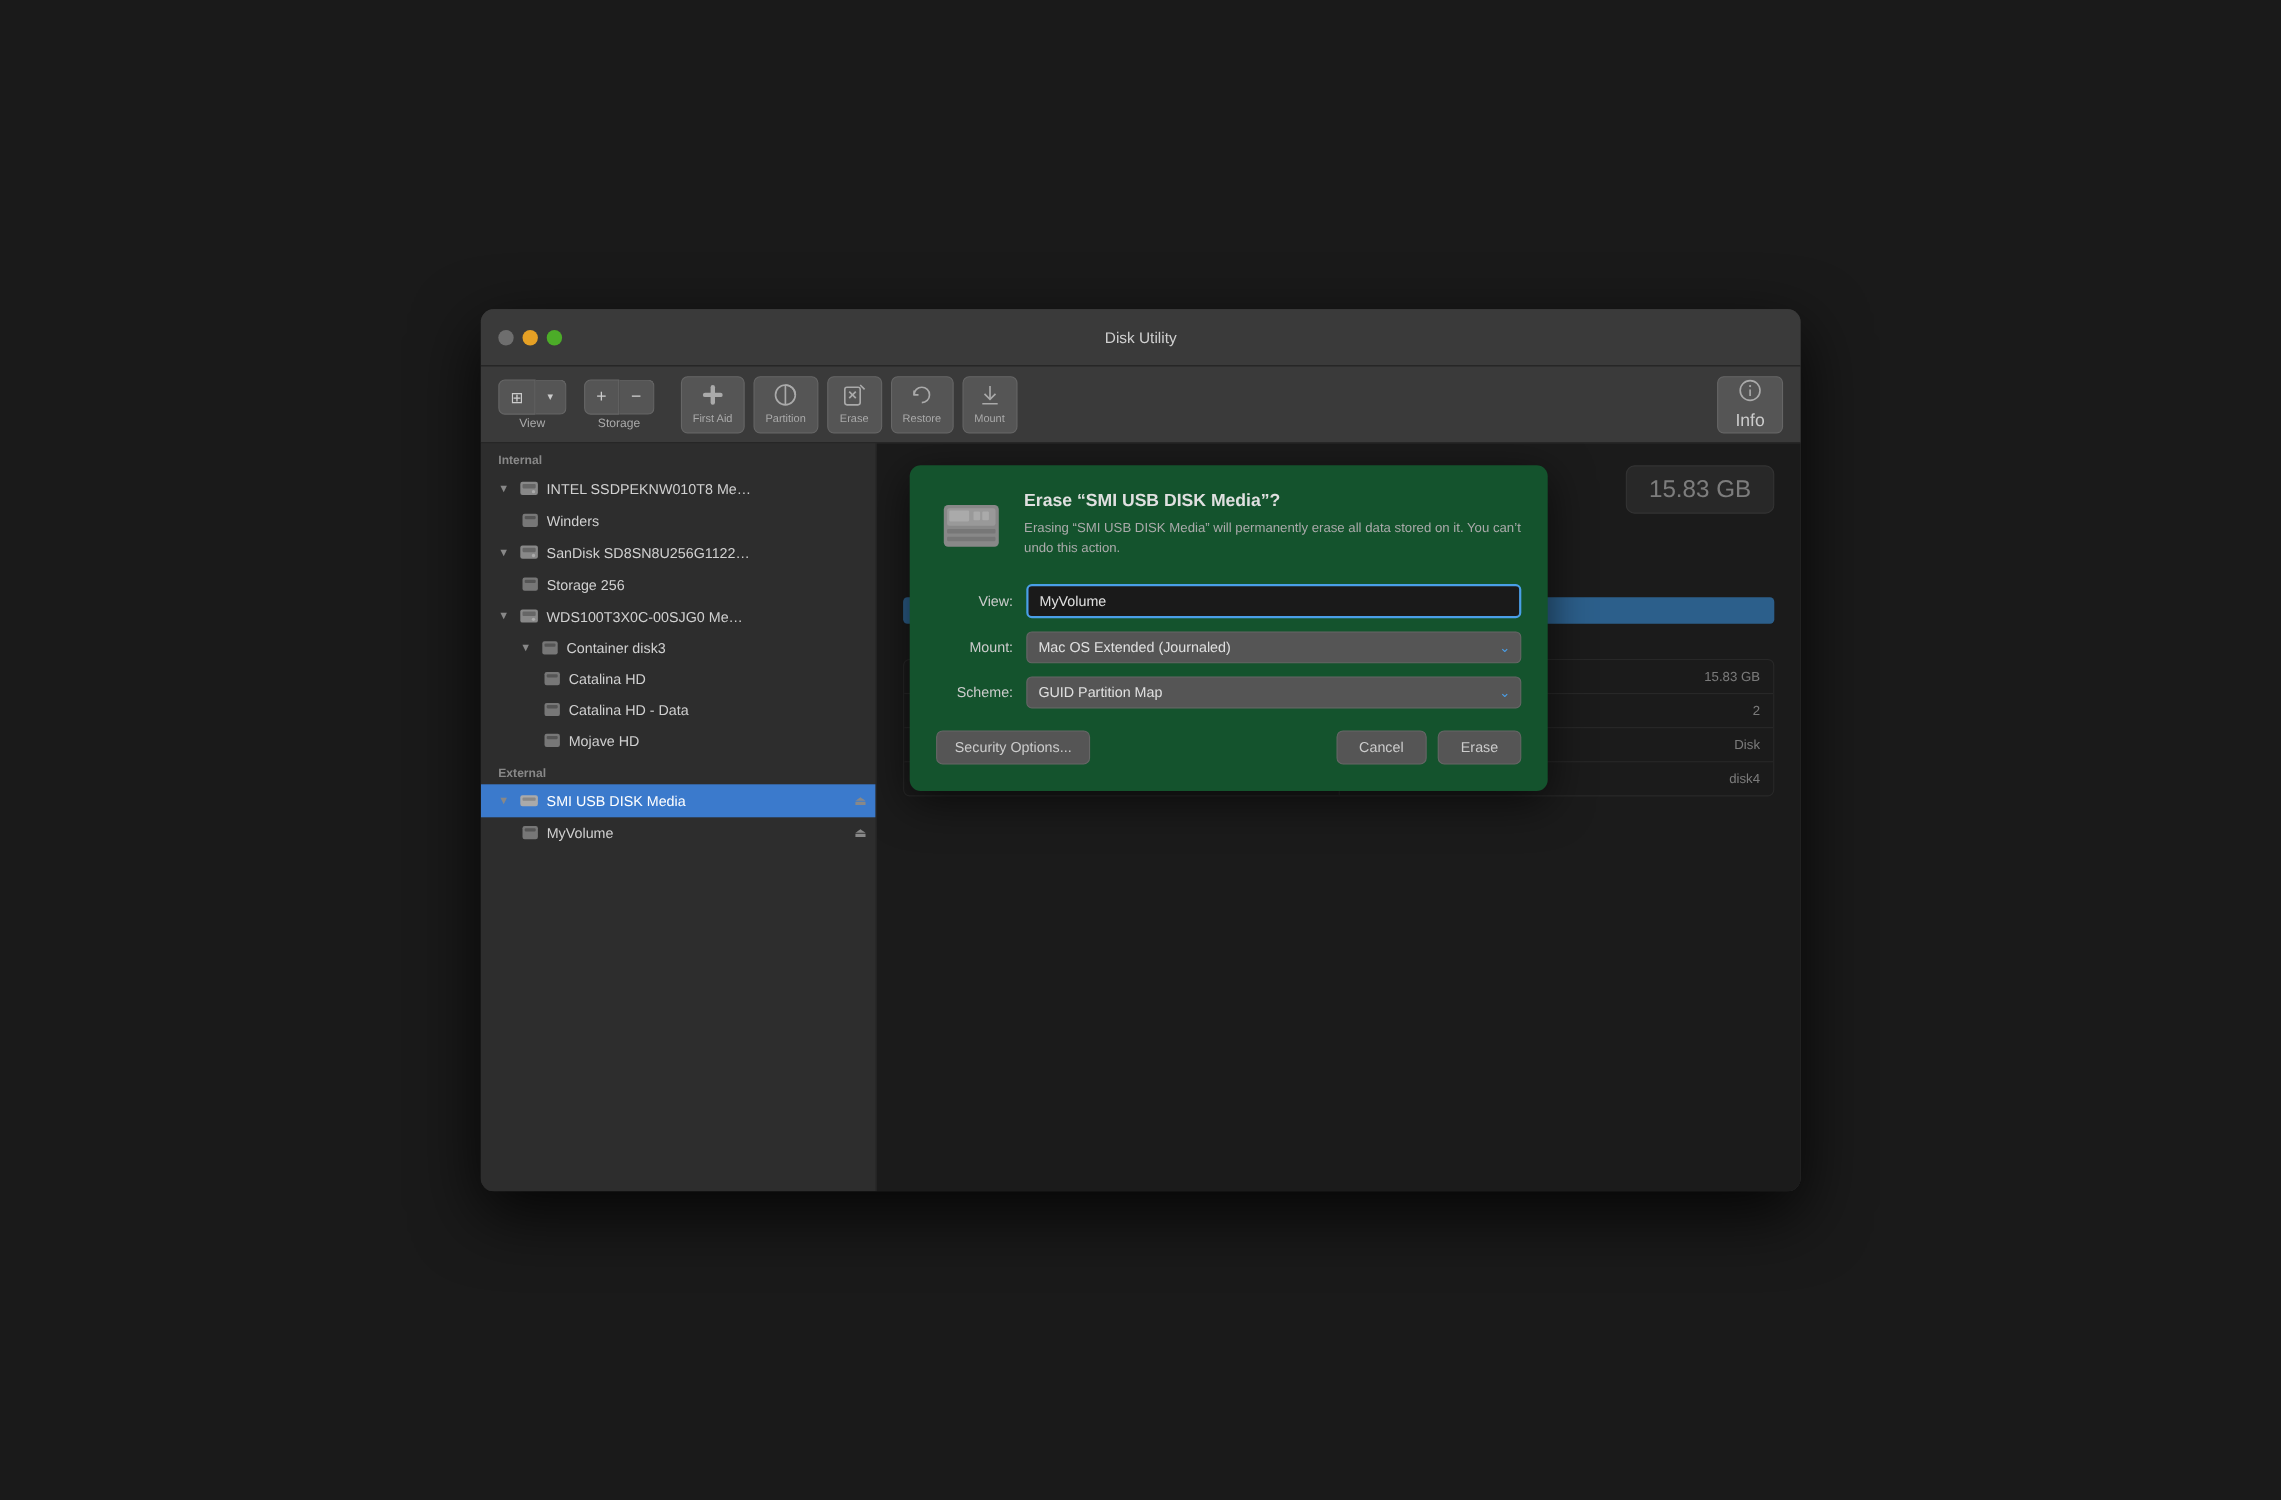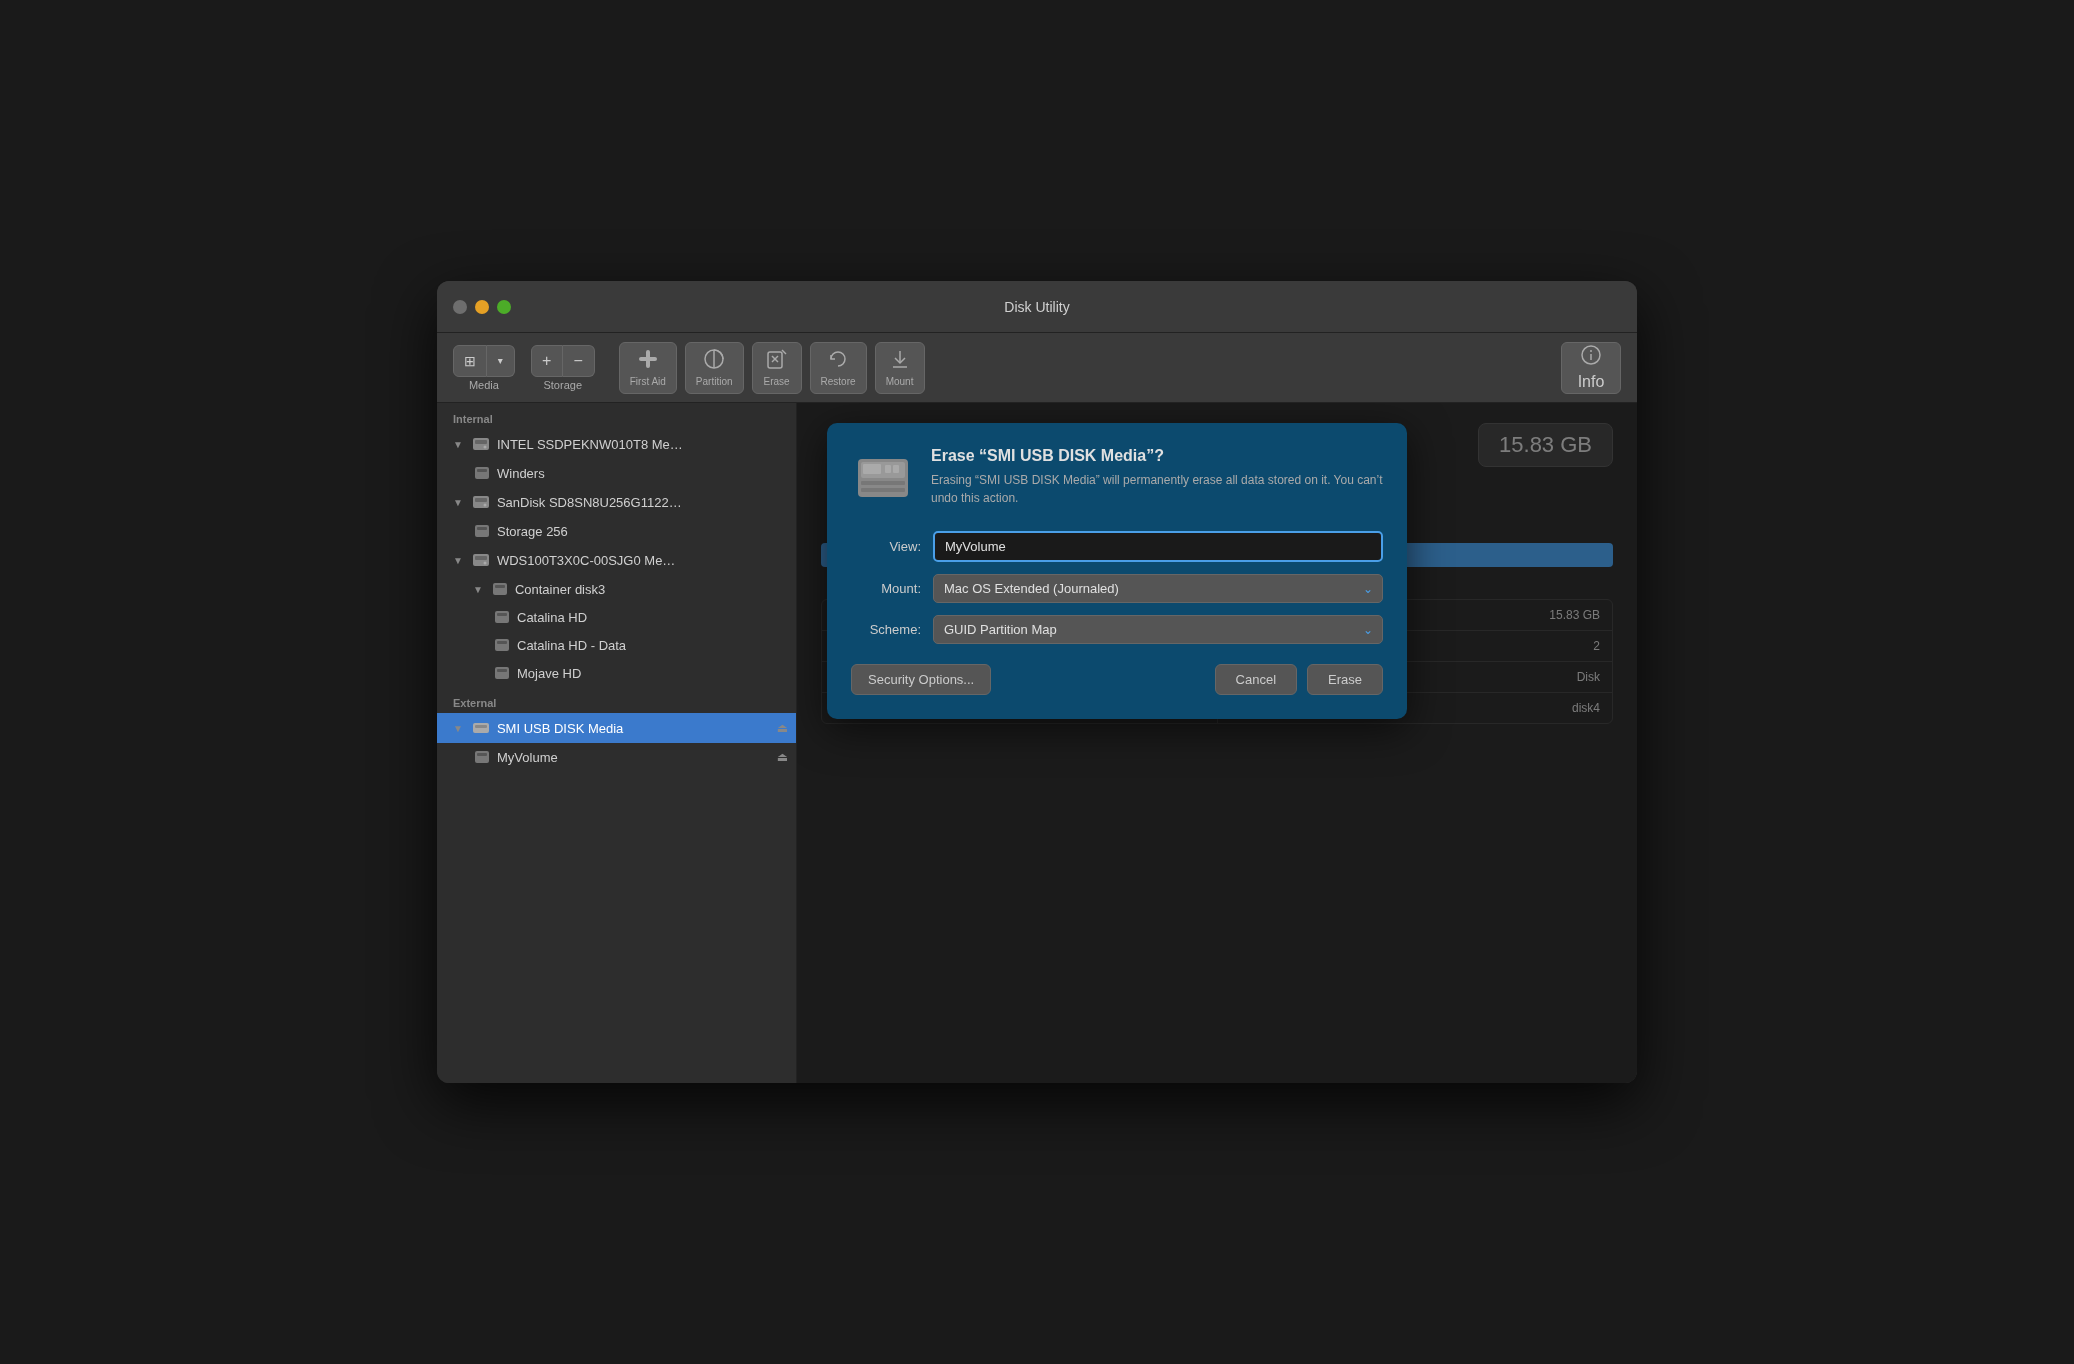--- a/index.html
+++ b/index.html
@@ -269,21 +269,21 @@
     .modal-overlay {
       position: absolute;
       top: 0; left: 0; right: 0; bottom: 0;
       background: rgba(0,0,0,0.4);
       display: flex;
       align-items: flex-start;
       justify-content: flex-start;
       padding: 20px 0 0 30px;
     }
     .modal {
-      background: #0c4a6e;
+      background: #14532d;
       border-radius: 10px;
       padding: 24px;
       width: 580px;
       box-shadow: 0 10px 40px rgba(0,0,0,0.6);
     }
     .modal-header {
       display: flex;
       align-items: flex-start;
       gap: 16px;
       margin-bottom: 20px;
@@ -419,21 +419,21 @@
 
   <div class="toolbar">
 
     <div style="display:flex;flex-direction:column;align-items:center;margin-right:12px;">
       <div style="display:flex;gap:0;">
         <div class="view-btn-left">
           <span>⊞</span>
         </div>
         <div class="view-btn-right">▾</div>
       </div>
-      <span class="toolbar-view-label">Media</span>
+      <span class="toolbar-view-label">View</span>
     </div>
 
     <div style="display:flex;flex-direction:column;align-items:center;margin-right:20px;">
       <div style="display:flex;">
         <div class="add-btn">+</div>
         <div class="remove-btn">−</div>
       </div>
       <span class="toolbar-view-label">Storage</span>
     </div>
 

